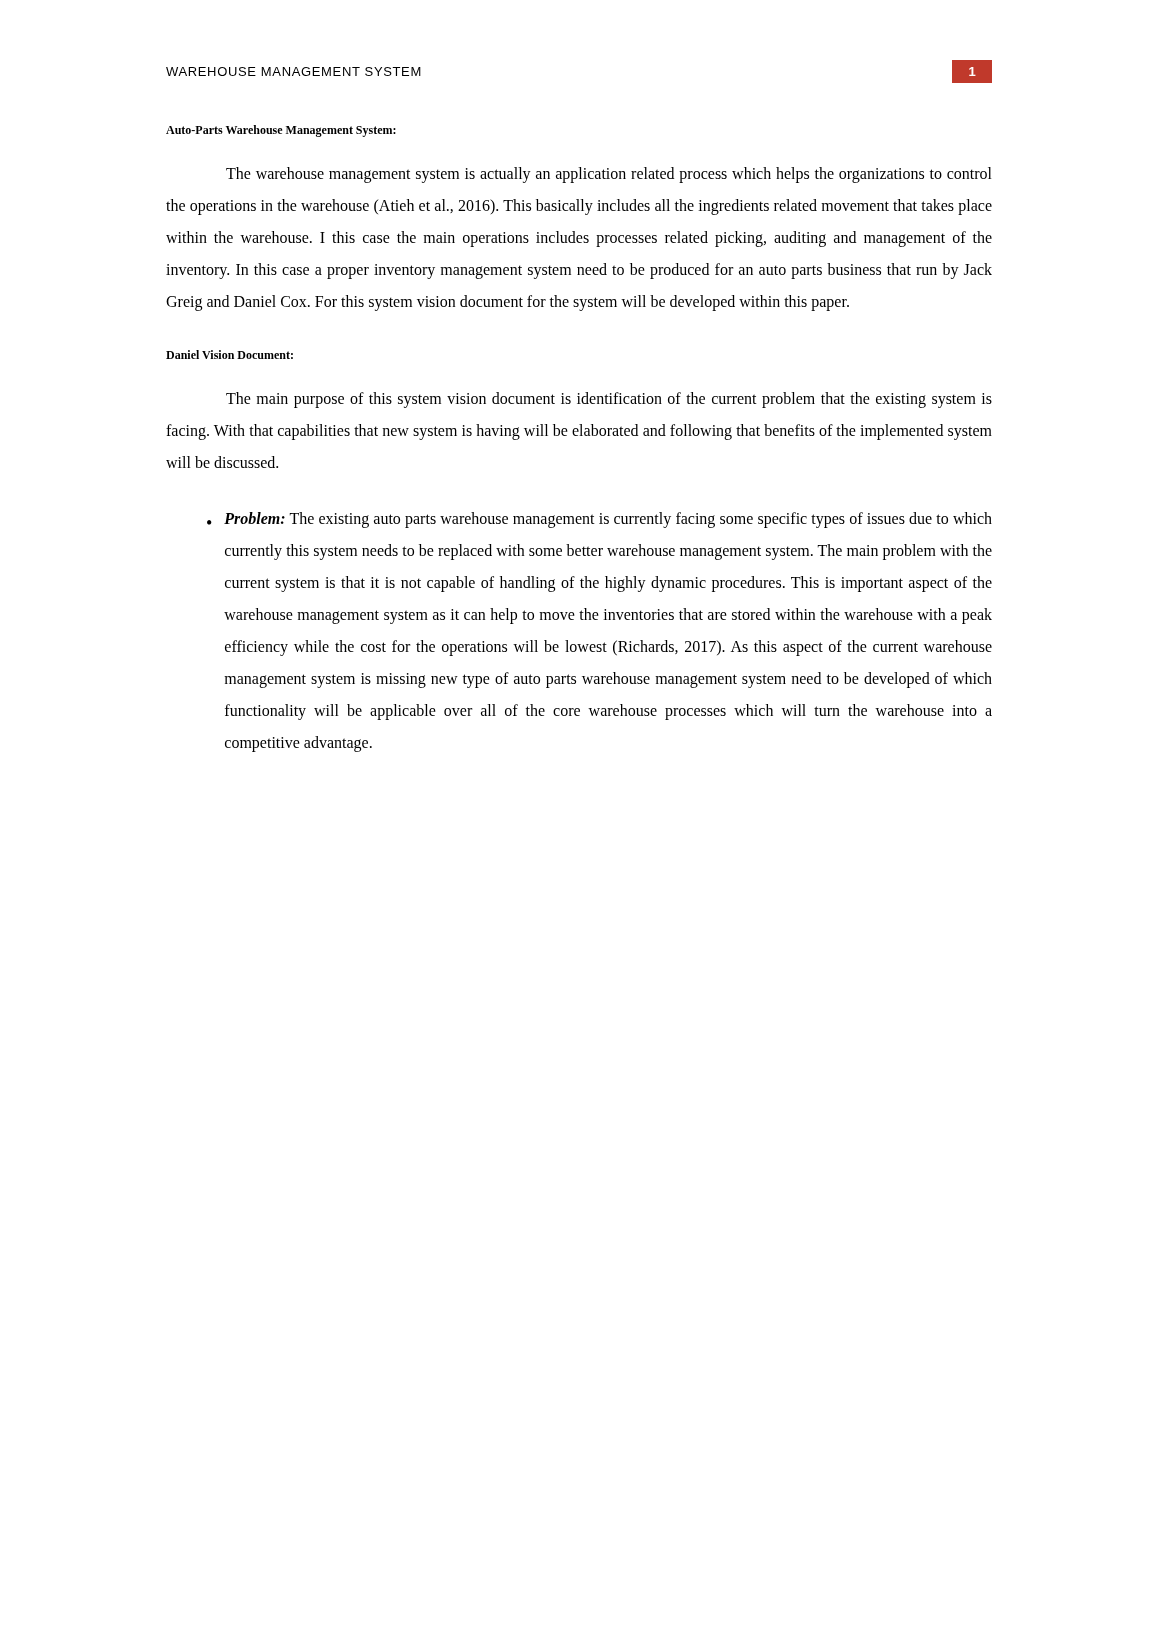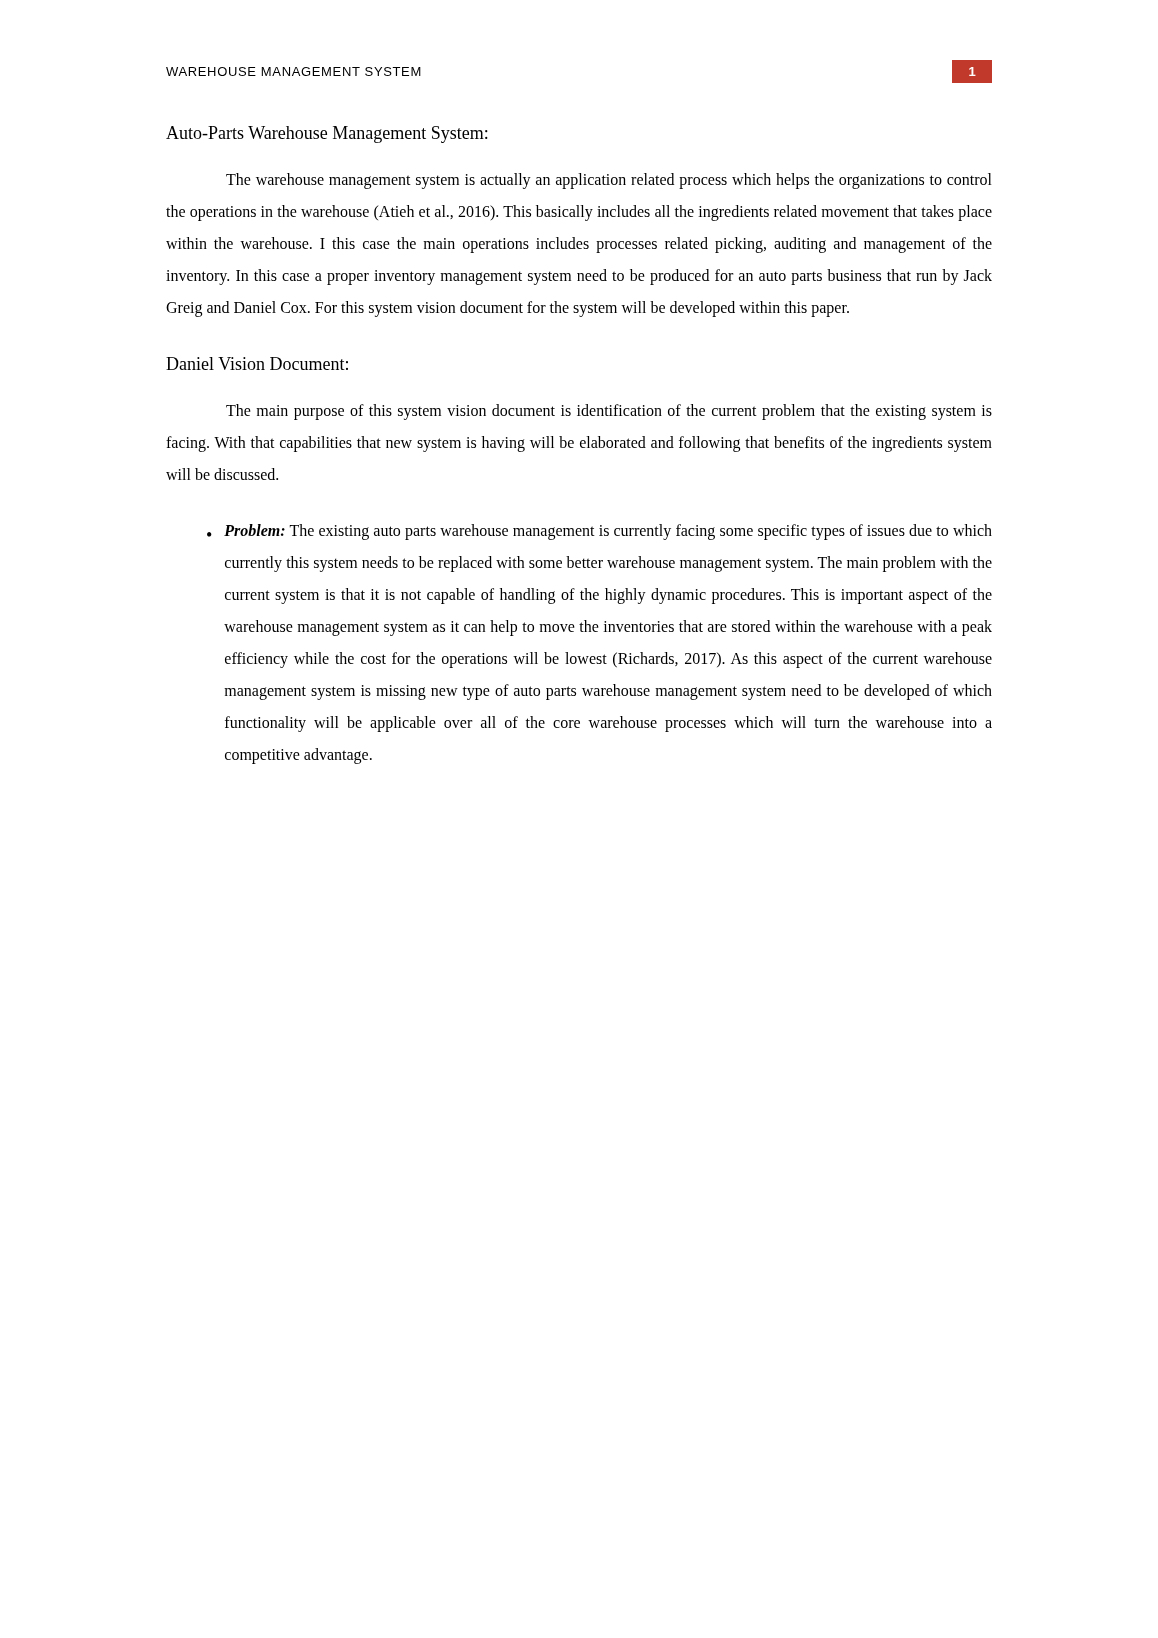--- a/index.html
+++ b/index.html
@@ -47,22 +47,22 @@
       font-family: Arial, sans-serif;
       font-size: 13px;
       font-weight: bold;
       padding: 4px 14px;
       min-width: 40px;
       text-align: center;
     }
 
     .section-heading {
       font-family: "Times New Roman", Times, serif;
-      font-size: 18px;
-      font-weight: normal;
+      font-size: 12px;
+      font-weight: bold;
       margin-bottom: 20px;
       margin-top: 30px;
     }
 
     .body-text {
       font-family: "Times New Roman", Times, serif;
       font-size: 16px;
       line-height: 2;
       text-align: justify;
       margin-bottom: 0;
@@ -126,21 +126,21 @@
     <span class="header-page-number">1</span>
   </div>
 
   <h2 class="section-heading">Auto-Parts Warehouse Management System:</h2>
 
   <p class="body-text paragraph paragraph-block">The warehouse management system is actually an application related process which helps the organizations to control the operations in the warehouse (Atieh et al., 2016). This basically includes all the ingredients related movement that takes place within the warehouse. I this case the main operations includes processes related picking, auditing and management of the inventory. In this case a proper inventory management system need to be produced for an auto parts business that run by Jack Greig and Daniel Cox. For this system vision document for the system will be developed within this paper.</p>
 
   <div class="section-gap"></div>
   <h2 class="section-heading">Daniel Vision Document:</h2>
 
-  <p class="body-text paragraph paragraph-block">The main purpose of this system vision document is identification of the current problem that the existing system is facing. With that capabilities that new system is having will be elaborated and following that benefits of the ingredients system will be discussed.</p>
+  <p class="body-text paragraph paragraph-block">The main purpose of this system vision document is identification of the current problem that the existing system is facing. With that capabilities that new system is having will be elaborated and following that benefits of the implemented system will be discussed.</p>
 
   <div class="bullet-section">
     <div class="bullet-item">
       <span class="bullet-dot">•</span>
       <div class="bullet-content">
         <span class="bullet-label">Problem:</span>
         <span> The existing auto parts warehouse management is currently facing some specific types of issues due to which currently this system needs to be replaced with some better warehouse management system. The main problem with the current system is that it is not capable of handling of the highly dynamic procedures. This is important aspect of the warehouse management system as it can help to move the inventories that are stored within the warehouse with a peak efficiency while the cost for the operations will be lowest (Richards, 2017). As this aspect of the current warehouse management system is missing new type of auto parts warehouse management system need to be developed of which functionality will be applicable over all of the core warehouse processes which will turn the warehouse into a competitive advantage.</span>
       </div>
     </div>
   </div>

